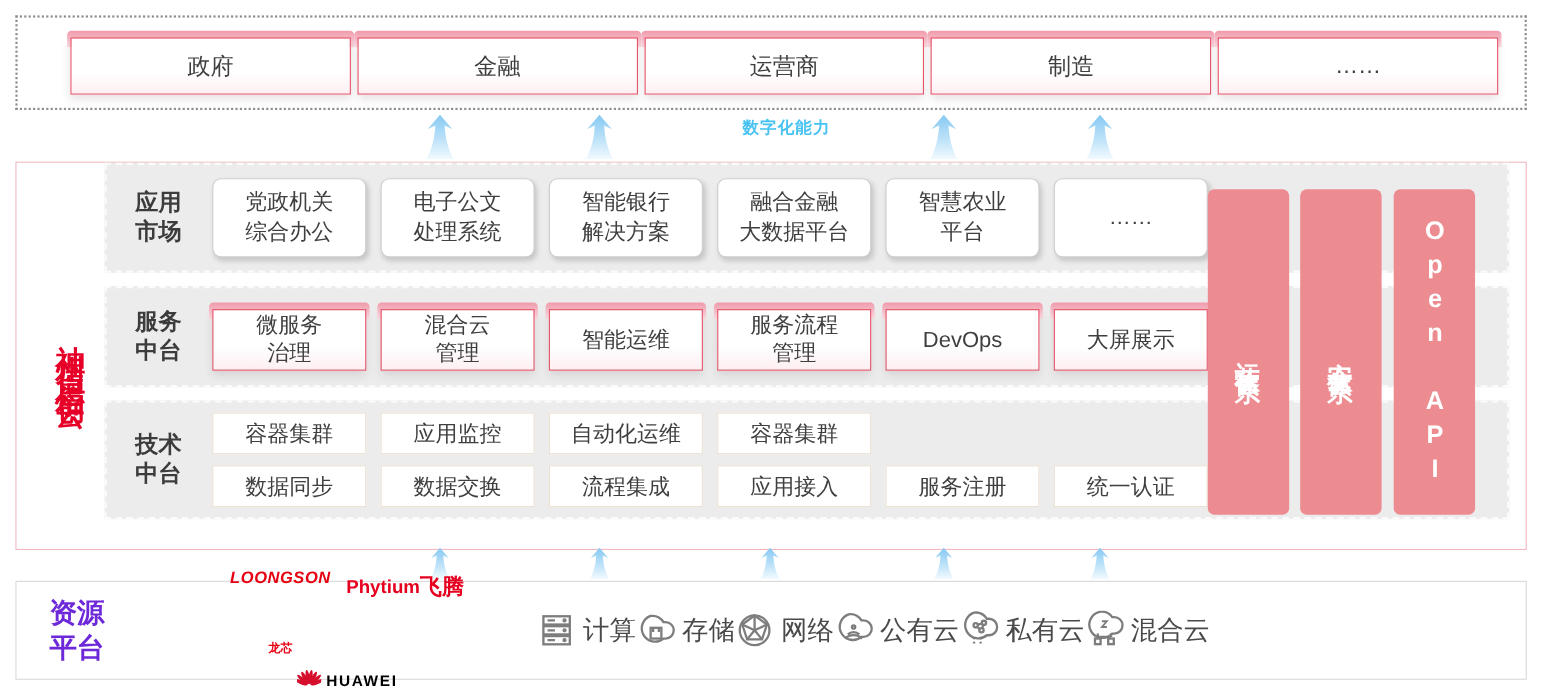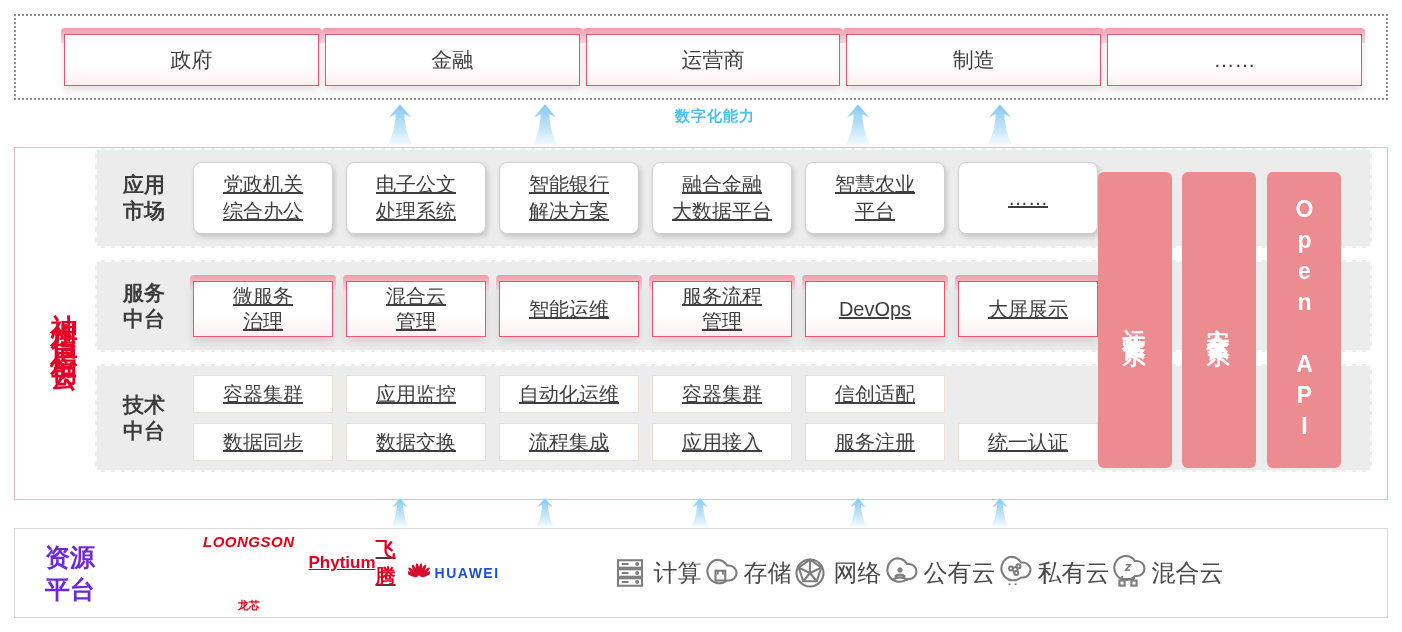--- a/index.html
+++ b/index.html
@@ -32,21 +32,21 @@
               border:1px solid #f0b9c0; background:#fff; }
   .side-title { position:absolute; left:18px; top:0; height:100%; width:62px;
               display:flex; align-items:center; justify-content:center;
               writing-mode:vertical-rl; text-orientation:upright;
               font-size:27px; font-weight:bold; color:#e60028; letter-spacing:9px; }
   .rows-col { position:absolute; left:80px; top:0; width:1277px; display:flex;
               flex-direction:column; gap:12px;justify-content:flex-end; }
   .p-row { background:#ececec; border:2px dashed #fbfbfb; display:flex; align-items:center; }
   .p-row-label { width:66px; margin:0 16px 0 14px; font-size:21px; font-weight:bold;
               color:#3c3c3c; text-align:center; line-height:1.25; }
-  .cards6 { display:grid; grid-template-columns:repeat(6,140px); gap:13px;text-decoration:underline; }
+  .cards6 { display:grid; grid-template-columns:repeat(6,140px); gap:13px; }
   .row-app { height:100px; }
   .row-svc { height:92px; }
   .row-tech { height:108px; }
   .app-card { height:72px; background:#fff; border:1px solid #cfcfcf; border-radius:8px;
               display:flex; align-items:center; justify-content:center; text-align:center;
               font-size:20px; line-height:1.35; box-shadow:2px 3px 5px rgba(0,0,0,.16); }
   .svc-card .inner { height:56px; font-size:20px; line-height:1.25; text-align:center; }
   .tech-stack { display:flex; flex-direction:column; gap:10px; }
   .tech-card { height:38px; background:#fff; border:1px solid #ece0d3; display:flex;
               align-items:center; justify-content:center; font-size:20px; }
@@ -55,32 +55,32 @@
               border-radius:6px; z-index:3; display:flex; align-items:center; justify-content:center;
               writing-mode:vertical-rl; text-orientation:upright; color:#fff;
               font-size:23px; font-weight:bold; letter-spacing:5px; }
   .pillar-1 { left:1083px; } .pillar-2 { left:1167px; } .pillar-3 { left:1252px; }
 
   
   .bottom-band { position:absolute; left:14px; top:528px; width:1374px; height:90px;
               border:1px solid #d9d9d9; background:#fff; display:flex; align-items:center;
               padding:0 40px 0 30px; }
   .res-label { font-size:25px; font-weight:bold; color:#6d28d9; line-height:1.3; width:90px; }
-  .vendors { width:225px; margin-left:68px; display:flex; flex-direction:row;
+  .vendors { width:225px; margin-left:68px; display:flex; flex-direction:column;
               align-items:center; gap:12px; }
   .vendor-row1 { display:flex; align-items:flex-start; gap:14px; }
   .loongson { display:flex; flex-direction:column; align-items:center; }
   .loongson-en { font-size:15px; font-weight:bold; font-style:italic; color:#e60012; letter-spacing:.5px; }
   .loongson-cn { font-size:11px; font-weight:bold; color:#e60012;margin-top:48px; }
-  .phytium { display:flex; align-items:center; margin-top:3px;text-decoration:underline; }
+  .phytium { display:flex; align-items:center; margin-top:3px; }
   .phytium-en { font-size:17px; font-weight:bold; color:#e6001f; }
   .phytium-cn { font-size:20px; font-weight:bold; color:#e6001f; }
   .huawei { display:flex; align-items:center; gap:5px; }
-  .huawei-text { font-size:14px; font-weight:bold; color:#1d4ed8; letter-spacing:1.5px; }
-  .res-items { flex:1; display:flex; justify-content:center; margin-left:60px; }
+  .huawei-text { font-size:14px; font-weight:bold; color:#000000; letter-spacing:1.5px; }
+  .res-items { flex:1; display:flex; justify-content:flex-start; margin-left:60px; }
   .res-item { display:flex; align-items:center; gap:6px; }
   .res-item svg { width:36px; height:36px; }
   .res-item-label { font-size:24px; color:#4a4a4a; }
 </style>
 </head>
 <body>
 
 <svg width="0" height="0" style="position:absolute" aria-hidden="true">
   <defs>
     <linearGradient id="agrad" x1="0" y1="0" x2="0" y2="1">
@@ -180,21 +180,20 @@
 
     <div class="p-row row-tech">
       <div class="p-row-label pre">技术
 中台</div>
       <div class="tech-stack">
         <div class="cards6">
           <div class="tech-card">容器集群</div>
           <div class="tech-card">应用监控</div>
           <div class="tech-card">自动化运维</div>
           <div class="tech-card">容器集群</div>
-          <div class="tech-card">信创适配</div>
         </div>
         <div class="cards6">
           <div class="tech-card">数据同步</div>
           <div class="tech-card">数据交换</div>
           <div class="tech-card">流程集成</div>
           <div class="tech-card">应用接入</div>
           <div class="tech-card">服务注册</div>
           <div class="tech-card">统一认证</div>
         </div>
       </div>

